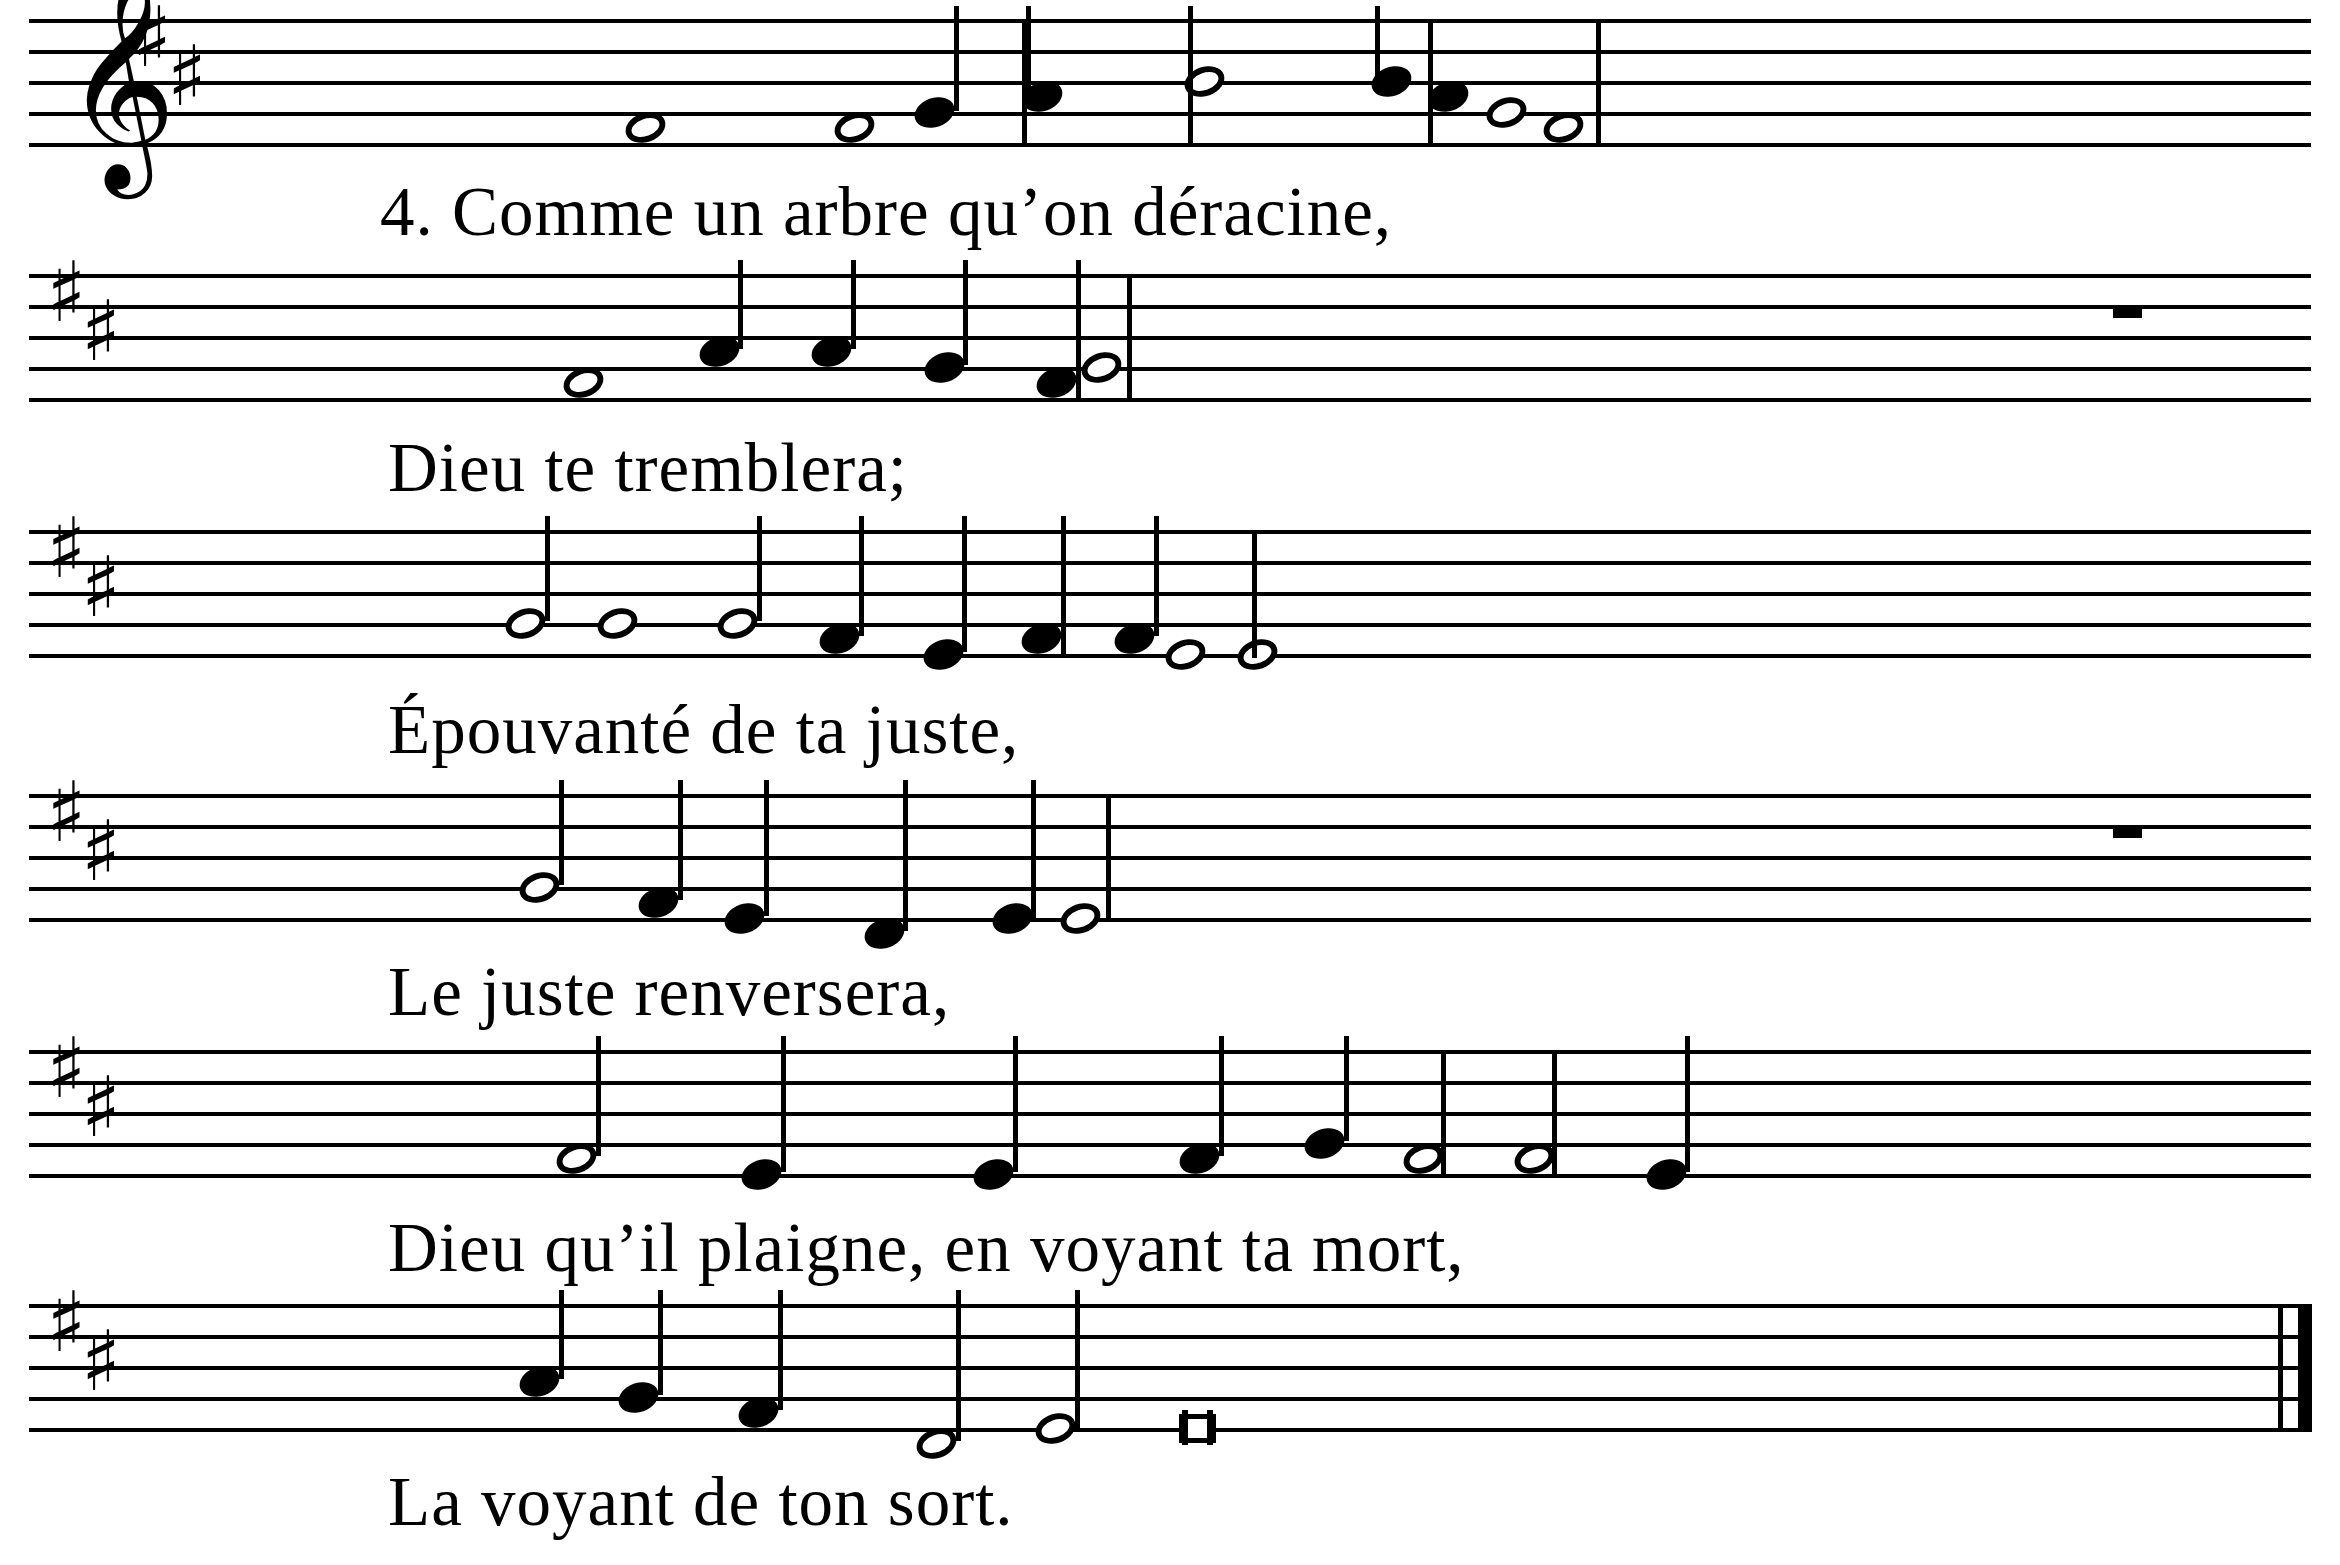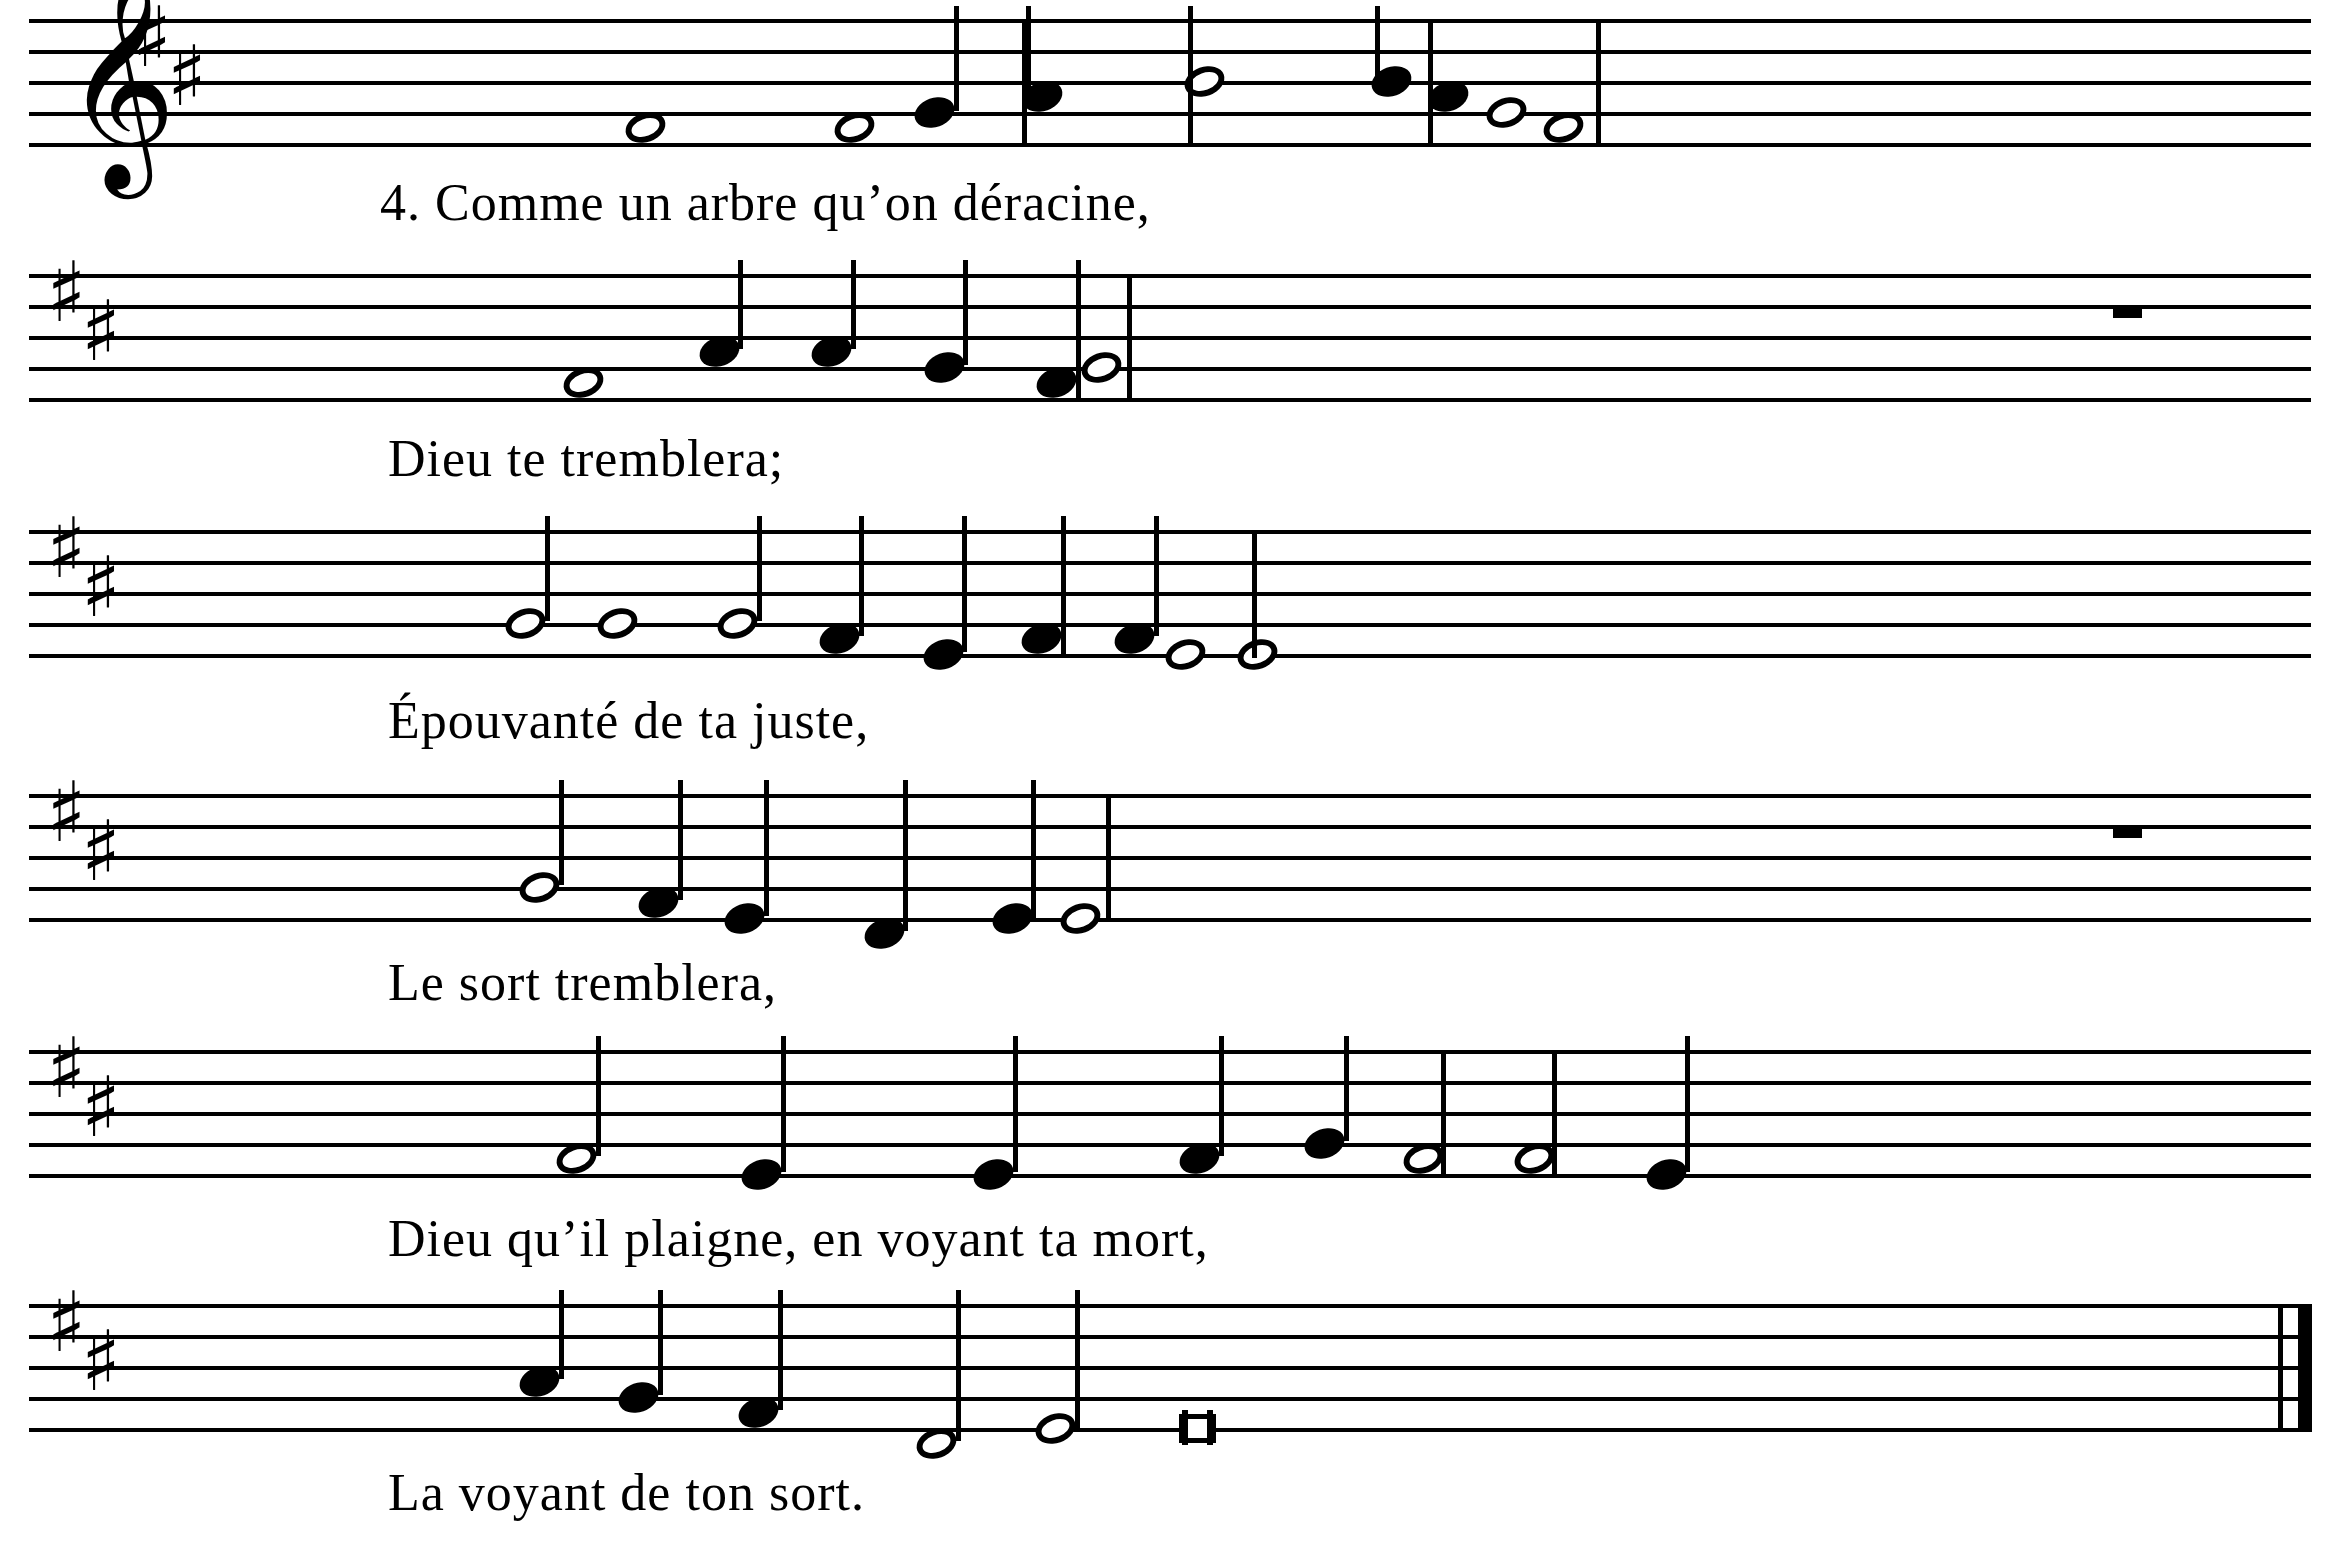--- a/index.html
+++ b/index.html
@@ -128,21 +128,21 @@
     height: 128px;
     top: 0;
   }
 
   .lyric {
     position: absolute;
     left: 0;
     width: 2341px;
     text-align: left;
     font-family: "Liberation Serif", serif;
-    font-size: 52px;
+    font-size: 69px;
     color: #000;
     letter-spacing: 1px;
   }
   .lyric span.inner {
     display: inline-block;
     padding-left: 388px;
   }
   .lyric.first span.inner {
     padding-left: 380px;
   }
@@ -271,21 +271,21 @@
       <div class="stem" style="left:1002px; top:-13.6px; height:136px;"></div>
       <div class="note filled" style="left:963px; top:110px;"></div>
       <div class="note open" style="left:1031px; top:110px;"></div>
 
       <div class="barline" style="left:1002px;"></div>
       <div class="barline" style="left:1077px;"></div>
 
       <div class="rest" style="left:2084px; top:31px;"></div>
     </div>
   </div>
-  <div class="lyric" style="top:953px;"><span class="inner">Le sort tremblera,</span></div>
+  <div class="lyric" style="top:953px;"><span class="inner">Le juste renversera,</span></div>
 
   <div class="system" style="top:1050px;">
     <div class="staff">
       <div class="line l0"></div>
       <div class="line l1"></div>
       <div class="line l2"></div>
       <div class="line l3"></div>
       <div class="line l4"></div>
 
       <div class="ksharp" style="left:17.5px; top:-23px;">♯</div>

